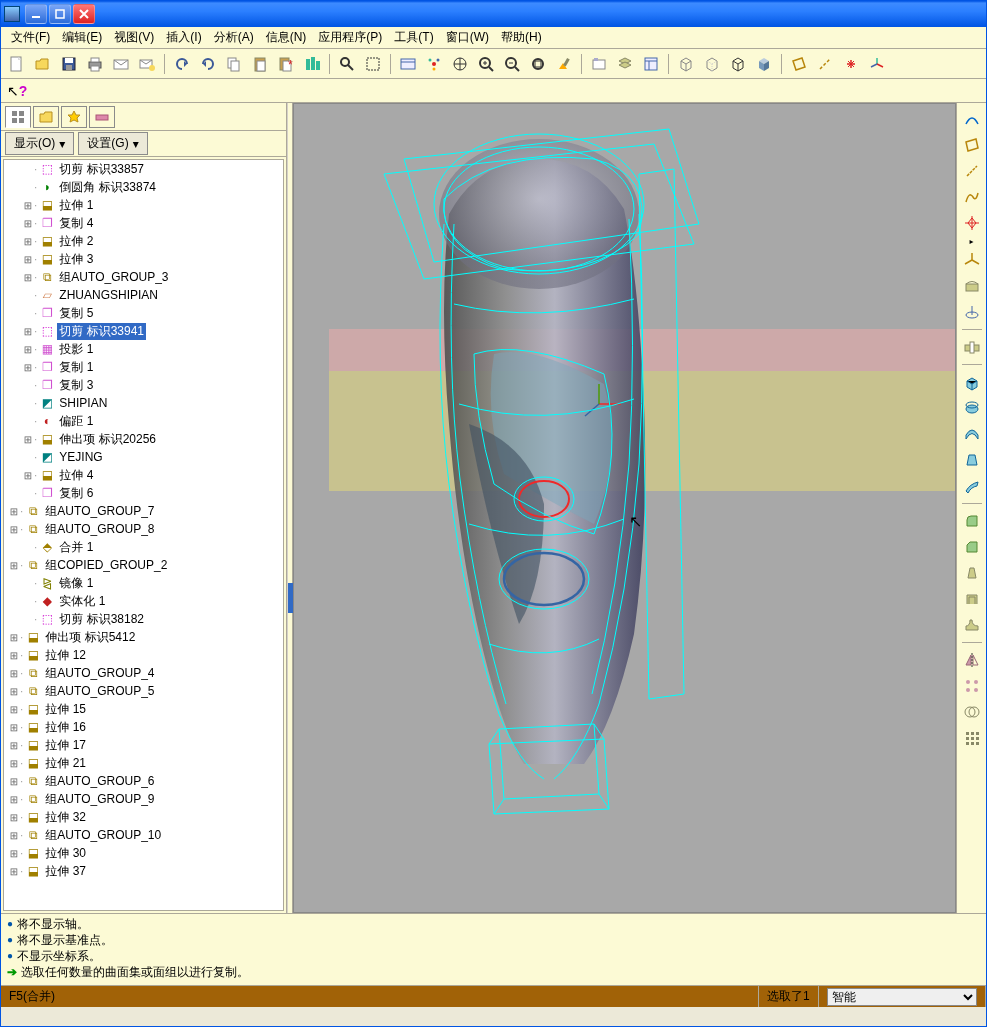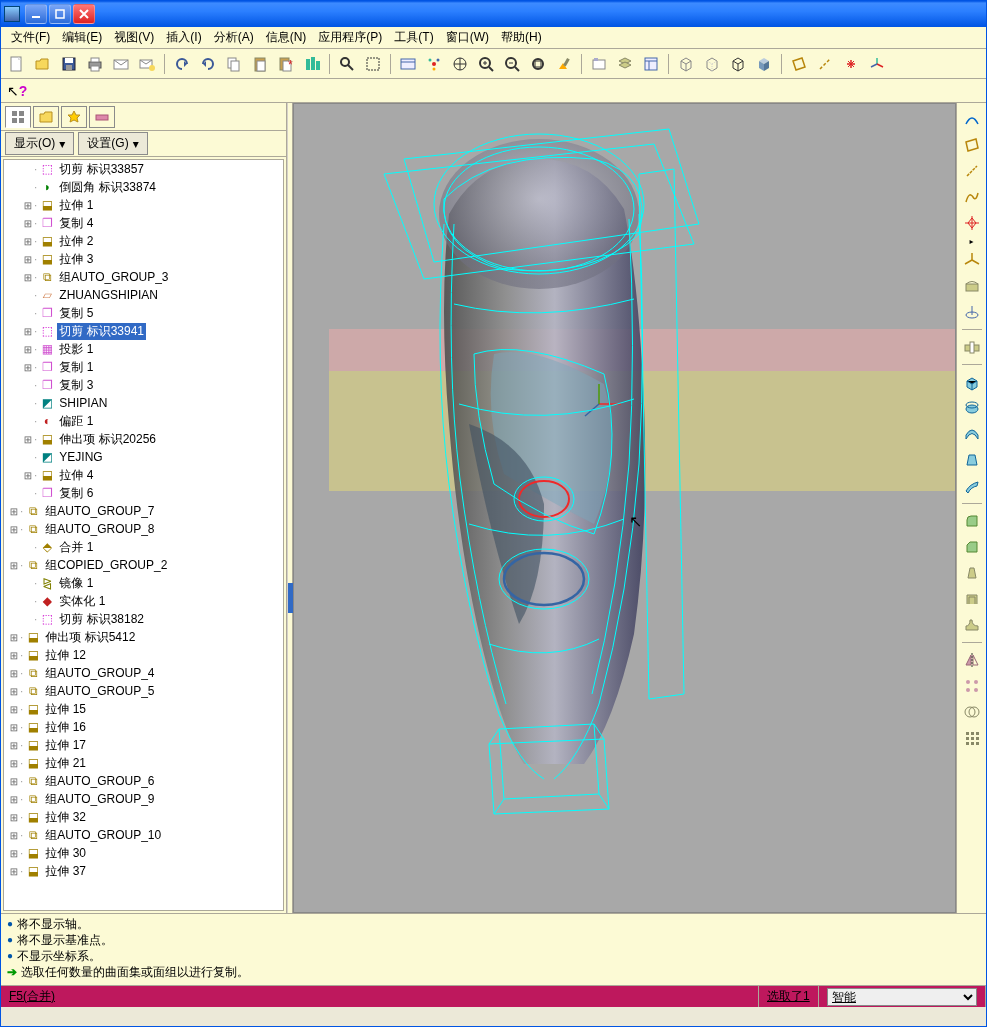--- a/index.html
+++ b/index.html
@@ -52,21 +52,21 @@
 .model-svg { position:absolute; left:0; top:0; }
 .cursor-model { position:absolute; left:335px; top:408px; font-size:16px; color:#000; }
 .right-toolbar { width: 30px; background: #fcfad5; border-left: 1px solid #aca899; display: flex; flex-direction: column; align-items: center; padding: 4px 0; gap: 2px; }
 .right-toolbar .rbtn { width: 24px; height: 24px; display: flex; align-items: center; justify-content: center; cursor: pointer; border: 1px solid transparent; }
 .right-toolbar .rsep { width: 20px; height: 1px; background: #aca899; margin: 3px 0; }
 .right-toolbar .rarrow { font-size: 8px; color:#000; }
 .msg-area { height: 72px; background: #fcfad5; border-top: 1px solid #aca899; padding: 2px 6px; overflow-y: auto; }
 .msg-line { display: flex; align-items: center; gap: 4px; line-height: 16px; }
 .msg-line .bullet { color: #0055aa; font-size: 10px; }
 .msg-line.current .arrow { color: #009900; font-weight: bold; }
-.statusbar { height: 22px; background: #be185d; border-top: 1px solid #aca899; display: flex; align-items: center; text-decoration: underline; }
+.statusbar { height: 22px; background: #a16207; border-top: 1px solid #aca899; display: flex; align-items: center; }
 .status-cell { padding: 0 8px; border-right: 1px solid #aca899; height: 100%; display: flex; align-items: center; }
 .status-cell.flex { flex: 1; }
 .status-cell.sel { min-width: 60px; }
 .status-cell.filter { display: flex; align-items: center; gap: 4px; }
 .status-cell.filter select { border: 1px solid #888; height: 18px; width: 150px; font-size: 12px; }
 svg { display: block; }
 </style>
 </head>
 <body>
 

